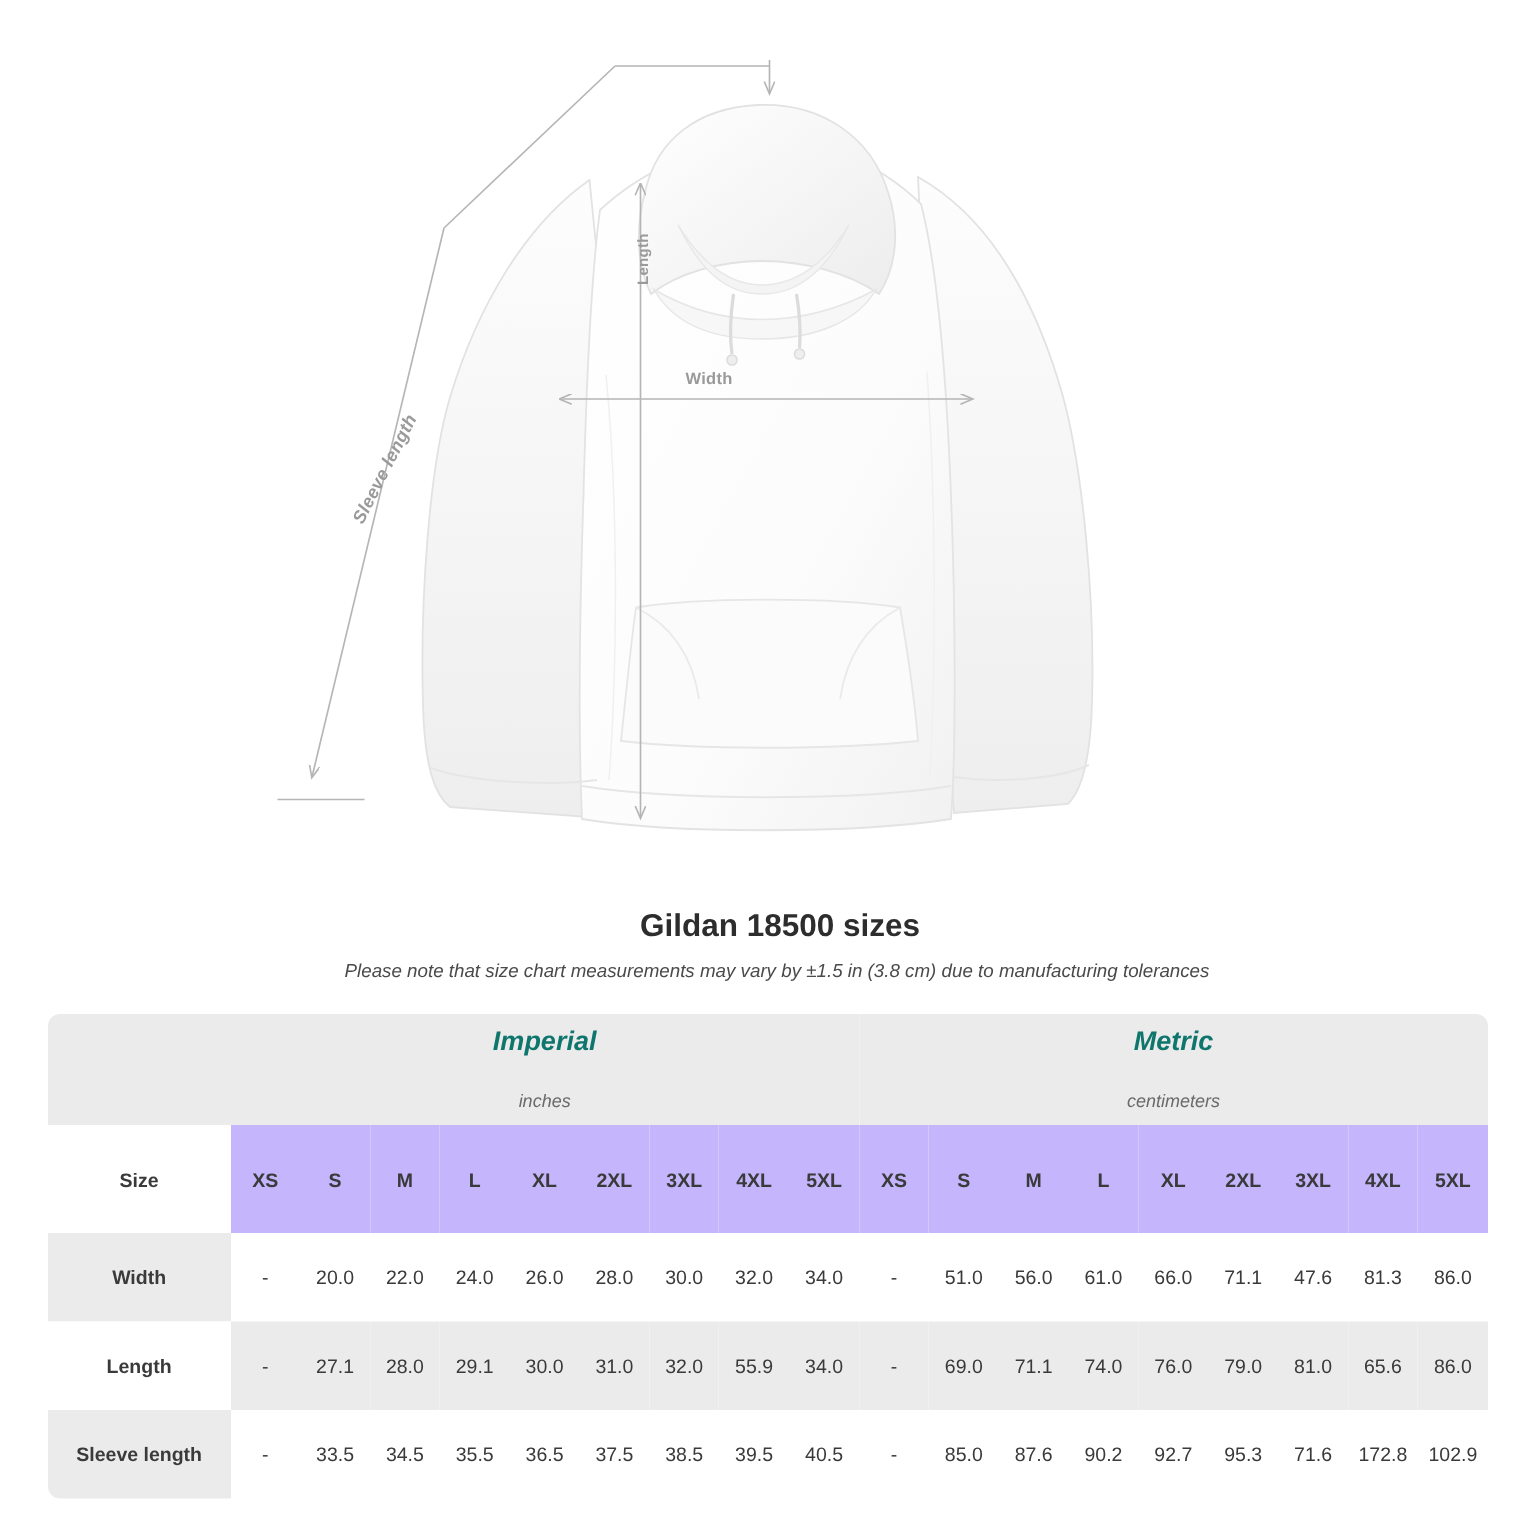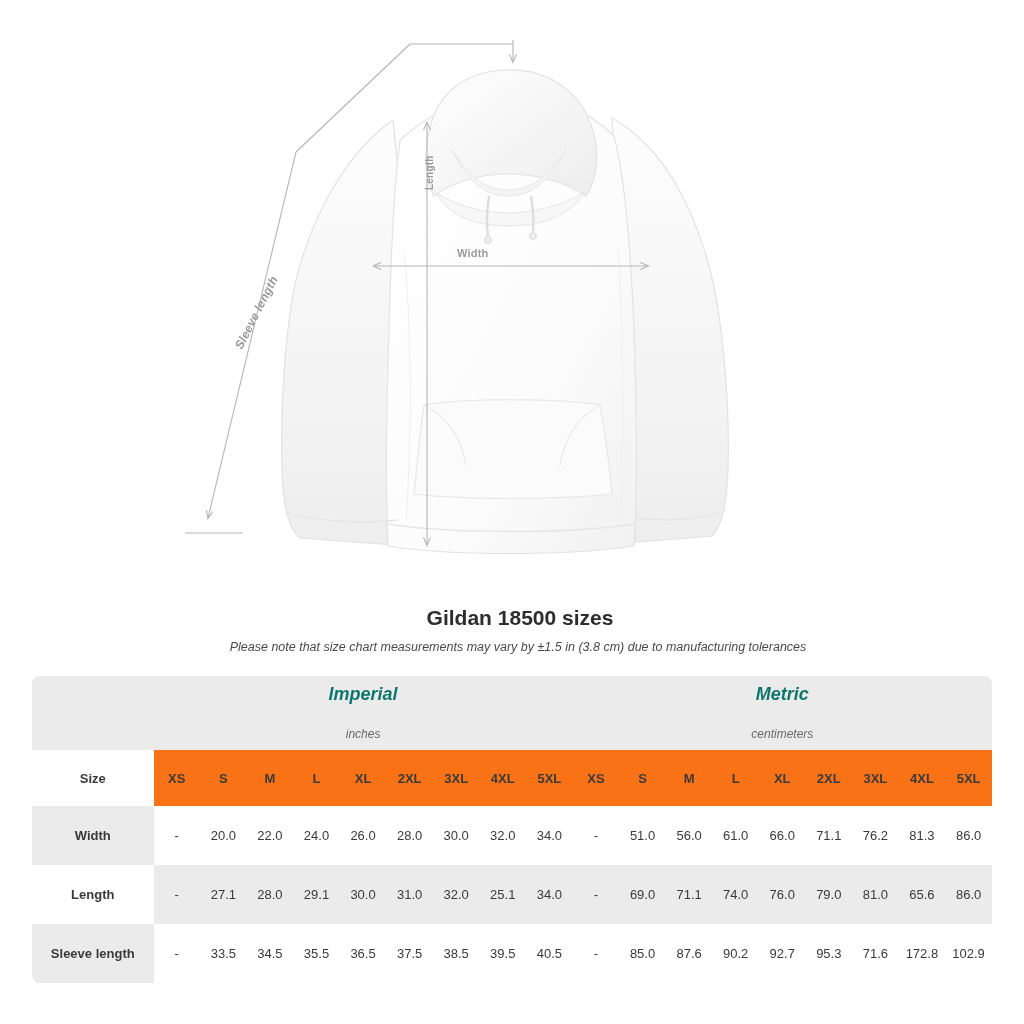--- a/index.html
+++ b/index.html
@@ -106,29 +106,29 @@
   .unit-sub {
     font-size: 12px;
     color: #6a6a6a;
     font-style: italic;
     line-height: 1.4;
     margin-top: 21px;
   }
   .corner-cell { background: #ebebeb; border-top-left-radius: 8px; }
 
   
-  .hdr-row td { height: 56px; }
+  .hdr-row td { height: 72px; }
   .hdr-label {
     background: #ffffff;
     font-weight: bold;
     font-size: 13px;
     color: #3a3a3a;
   }
   .hdr-size {
-    background: #f97316;
+    background: #c4b5fd;
     font-weight: bold;
     font-size: 13px;
     color: #3a3a3a;
   }
 
   
   .data-row td { height: 59px; }
   .row-label {
     font-weight: bold;
     font-size: 13px;
@@ -312,35 +312,35 @@
           <td class="cell">28.0</td>
           <td class="cell">30.0</td>
           <td class="cell">32.0</td>
           <td class="cell">34.0</td>
           <td class="cell">-</td>
           <td class="cell">51.0</td>
           <td class="cell">56.0</td>
           <td class="cell">61.0</td>
           <td class="cell">66.0</td>
           <td class="cell">71.1</td>
-          <td class="cell">76.2</td>
+          <td class="cell">47.6</td>
           <td class="cell">81.3</td>
           <td class="cell">86.0</td>
         </tr>
 
         <tr class="data-row row-b">
           <td class="row-label">Length</td>
           <td class="cell">-</td>
           <td class="cell">27.1</td>
           <td class="cell">28.0</td>
           <td class="cell">29.1</td>
           <td class="cell">30.0</td>
           <td class="cell">31.0</td>
           <td class="cell">32.0</td>
-          <td class="cell">25.1</td>
+          <td class="cell">55.9</td>
           <td class="cell">34.0</td>
           <td class="cell">-</td>
           <td class="cell">69.0</td>
           <td class="cell">71.1</td>
           <td class="cell">74.0</td>
           <td class="cell">76.0</td>
           <td class="cell">79.0</td>
           <td class="cell">81.0</td>
           <td class="cell">65.6</td>
           <td class="cell">86.0</td>

